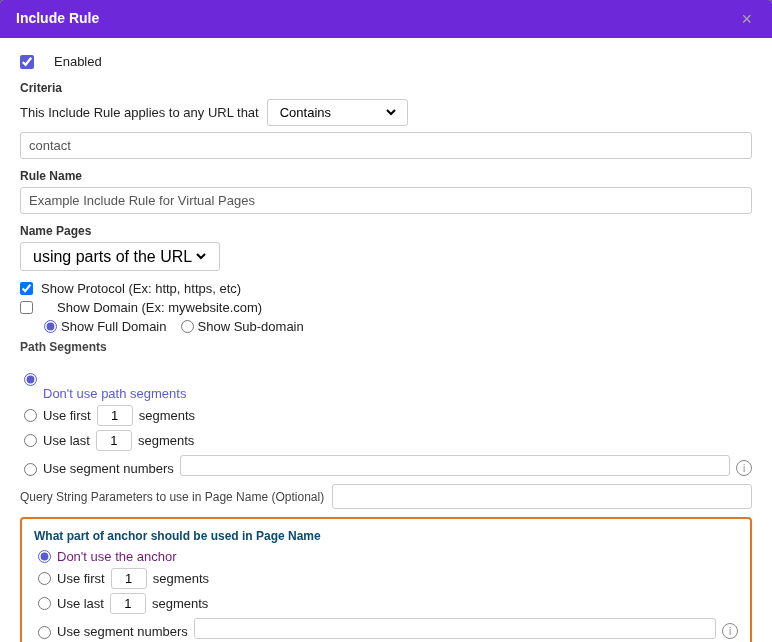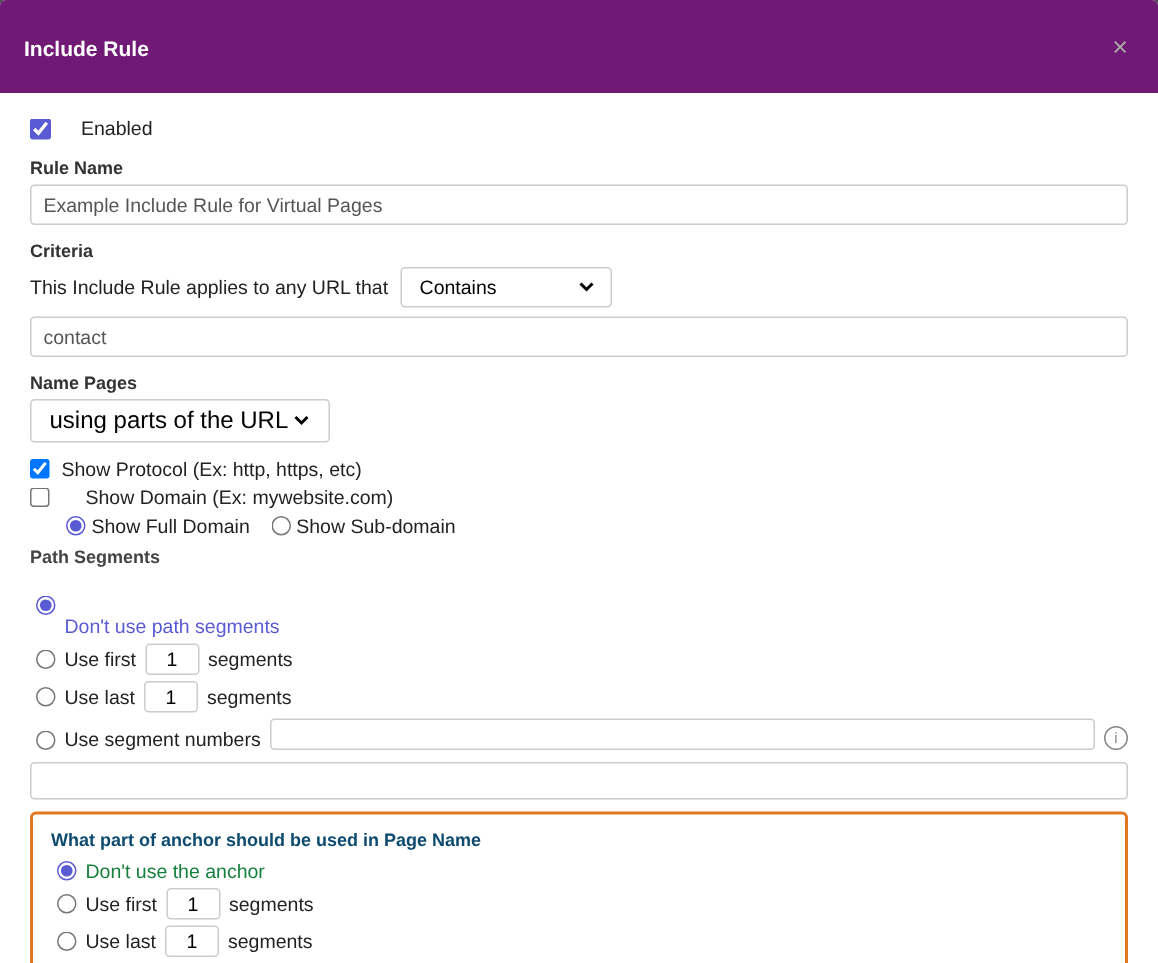--- a/index.html
+++ b/index.html
@@ -14,25 +14,25 @@
       color: #222;
     }
     .dialog {
       width: 772px;
       background: #fff;
       border-radius: 4px;
       overflow: hidden;
       box-shadow: 0 4px 24px rgba(0,0,0,0.5);
     }
     .dialog-header {
-      background: #701a75;
+      background: #6d28d9;
       color: #fff;
-      padding: 22px 16px;
-      display: flex;
-      align-items: flex-end;
+      padding: 10px 16px;
+      display: flex;
+      align-items: flex-start;
       justify-content: space-between;
     }
     .dialog-header-title {
       font-size: 14px;
       font-weight: bold;
     }
     .close-btn {
       background: none;
       border: none;
       color: #aaa;
@@ -236,45 +236,45 @@
   <div class="dialog-header">
     <span class="dialog-header-title">Include Rule</span>
     <button class="close-btn">×</button>
   </div>
 
   <div class="dialog-body">
 
     <div class="checkbox-row">
       <input type="checkbox" id="enabled-cb" checked="" style="">
       <label for="enabled-cb">Enabled</label>
-    </div>
-
-    <div class="row">
-      <div class="label-bold">Rule Name</div>
-      <input type="text" class="text-input" value="Example Include Rule for Virtual Pages" style="">
     </div>
 
     <div class="row">
       <div class="label-bold">Criteria</div>
       <div class="criteria-row">
         <span>This Include Rule applies to any URL that</span>
         <div class="select-dropdown">
           <select>
             <option>Contains</option>
             <option>Starts With</option>
             <option>Ends With</option>
             <option>Equals</option>
             <option>Does Not Contain</option>
           </select>
         </div>
       </div>
       <input type="text" class="text-input" value="contact" style="">
     </div>
 
     <div class="row">
+      <div class="label-bold">Rule Name</div>
+      <input type="text" class="text-input" value="Example Include Rule for Virtual Pages" style="">
+    </div>
+
+    <div class="row">
       <div class="label-bold">Name Pages</div>
       <div class="name-pages-select">
         <select style="width:180px;">
           <option>using parts of the URL</option>
           <option>using a static page name</option>
           <option>using a JavaScript variable</option>
         </select>
       </div>
     </div>
 
@@ -323,29 +323,30 @@
 
       <div class="segment-numbers-row">
         <input type="radio" name="path-seg" id="path-numbers" style="">
         <label for="path-numbers">Use segment numbers</label>
         <input type="text" class="segment-numbers-input" value="" style="">
         <span class="info-icon">i</span>
       </div>
     </div>
 
     <div class="query-string-row">
+      <span>Query String Parameters to use in Page Name (Optional)</span>
       <input type="text" class="query-string-input" value="" style="">
     </div>
 
     <div class="anchor-section">
       <div class="anchor-section-label">What part of anchor should be used in Page Name</div>
 
       <div class="path-radio-row">
         <input type="radio" name="anchor-seg" id="anchor-none" checked="" style="">
-        <label for="anchor-none" style="color:#15803d;">Don't use the anchor</label>
+        <label for="anchor-none" style="color:#701a75;">Don't use the anchor</label>
       </div>
 
       <div class="path-radio-row">
         <input type="radio" name="anchor-seg" id="anchor-first" style="">
         <label for="anchor-first">Use first</label>
         <input type="text" class="segment-input" value="1" style="">
         <span>segments</span>
       </div>
 
       <div class="path-radio-row">

